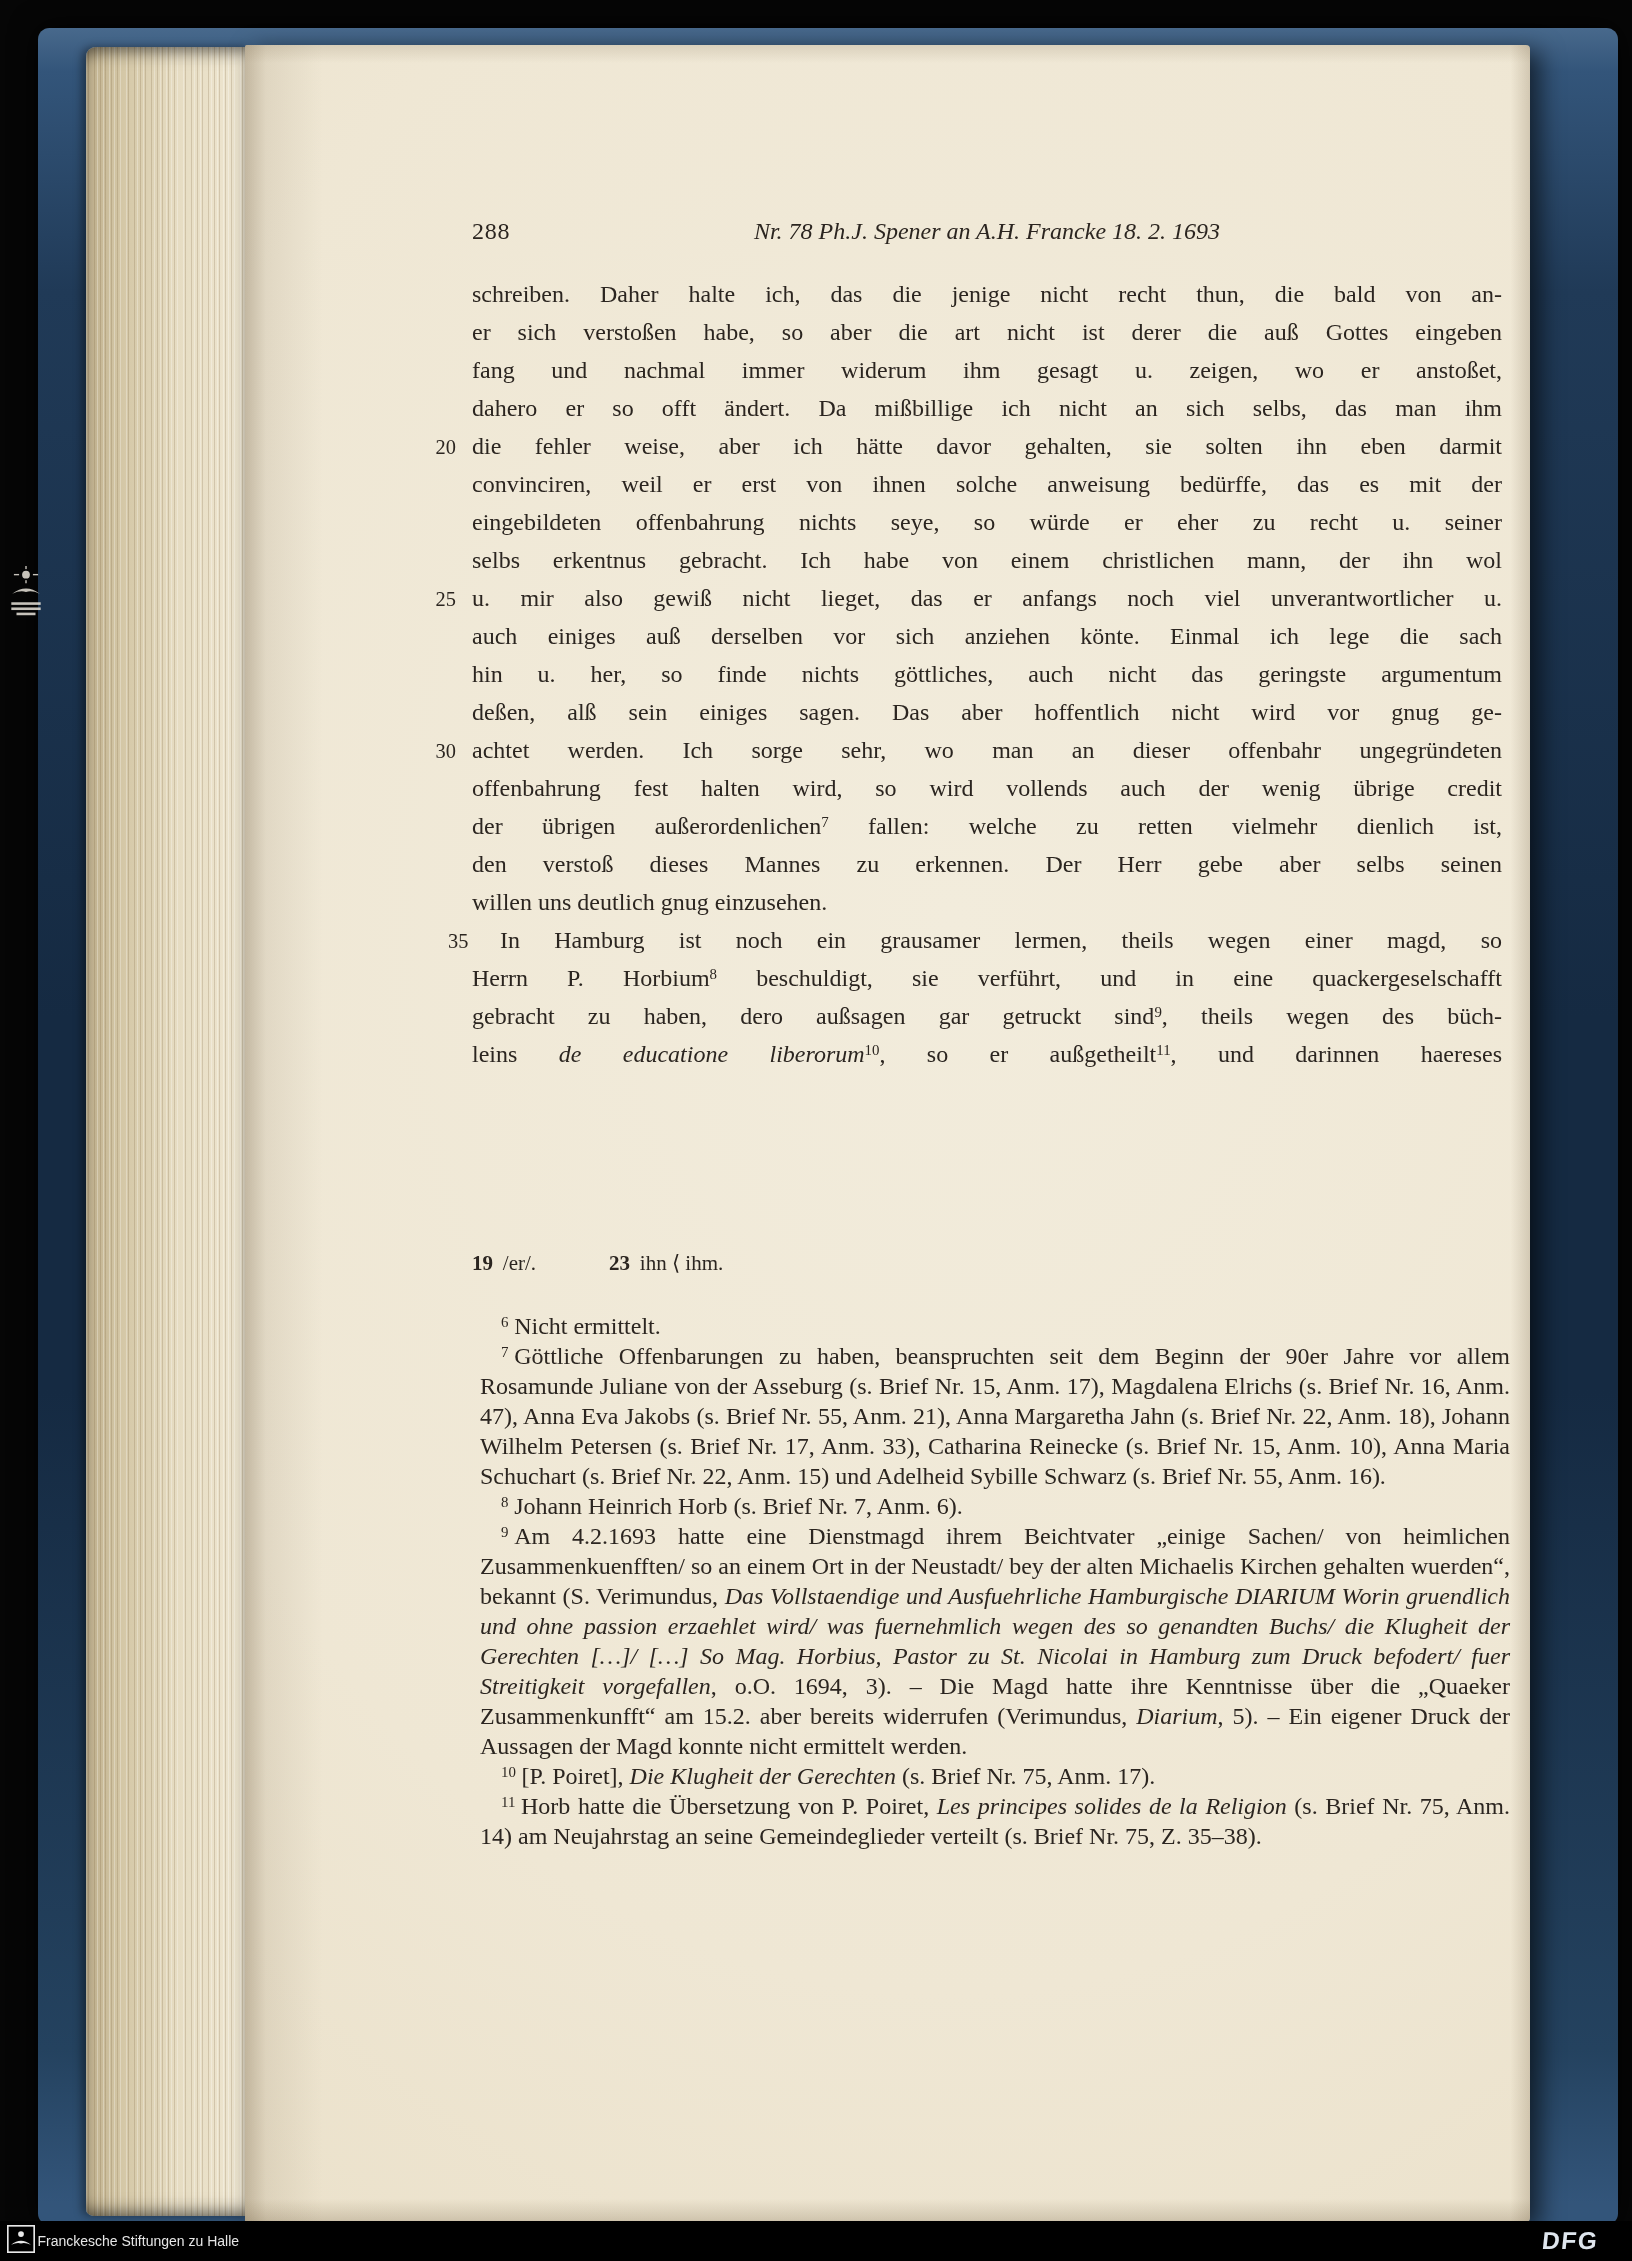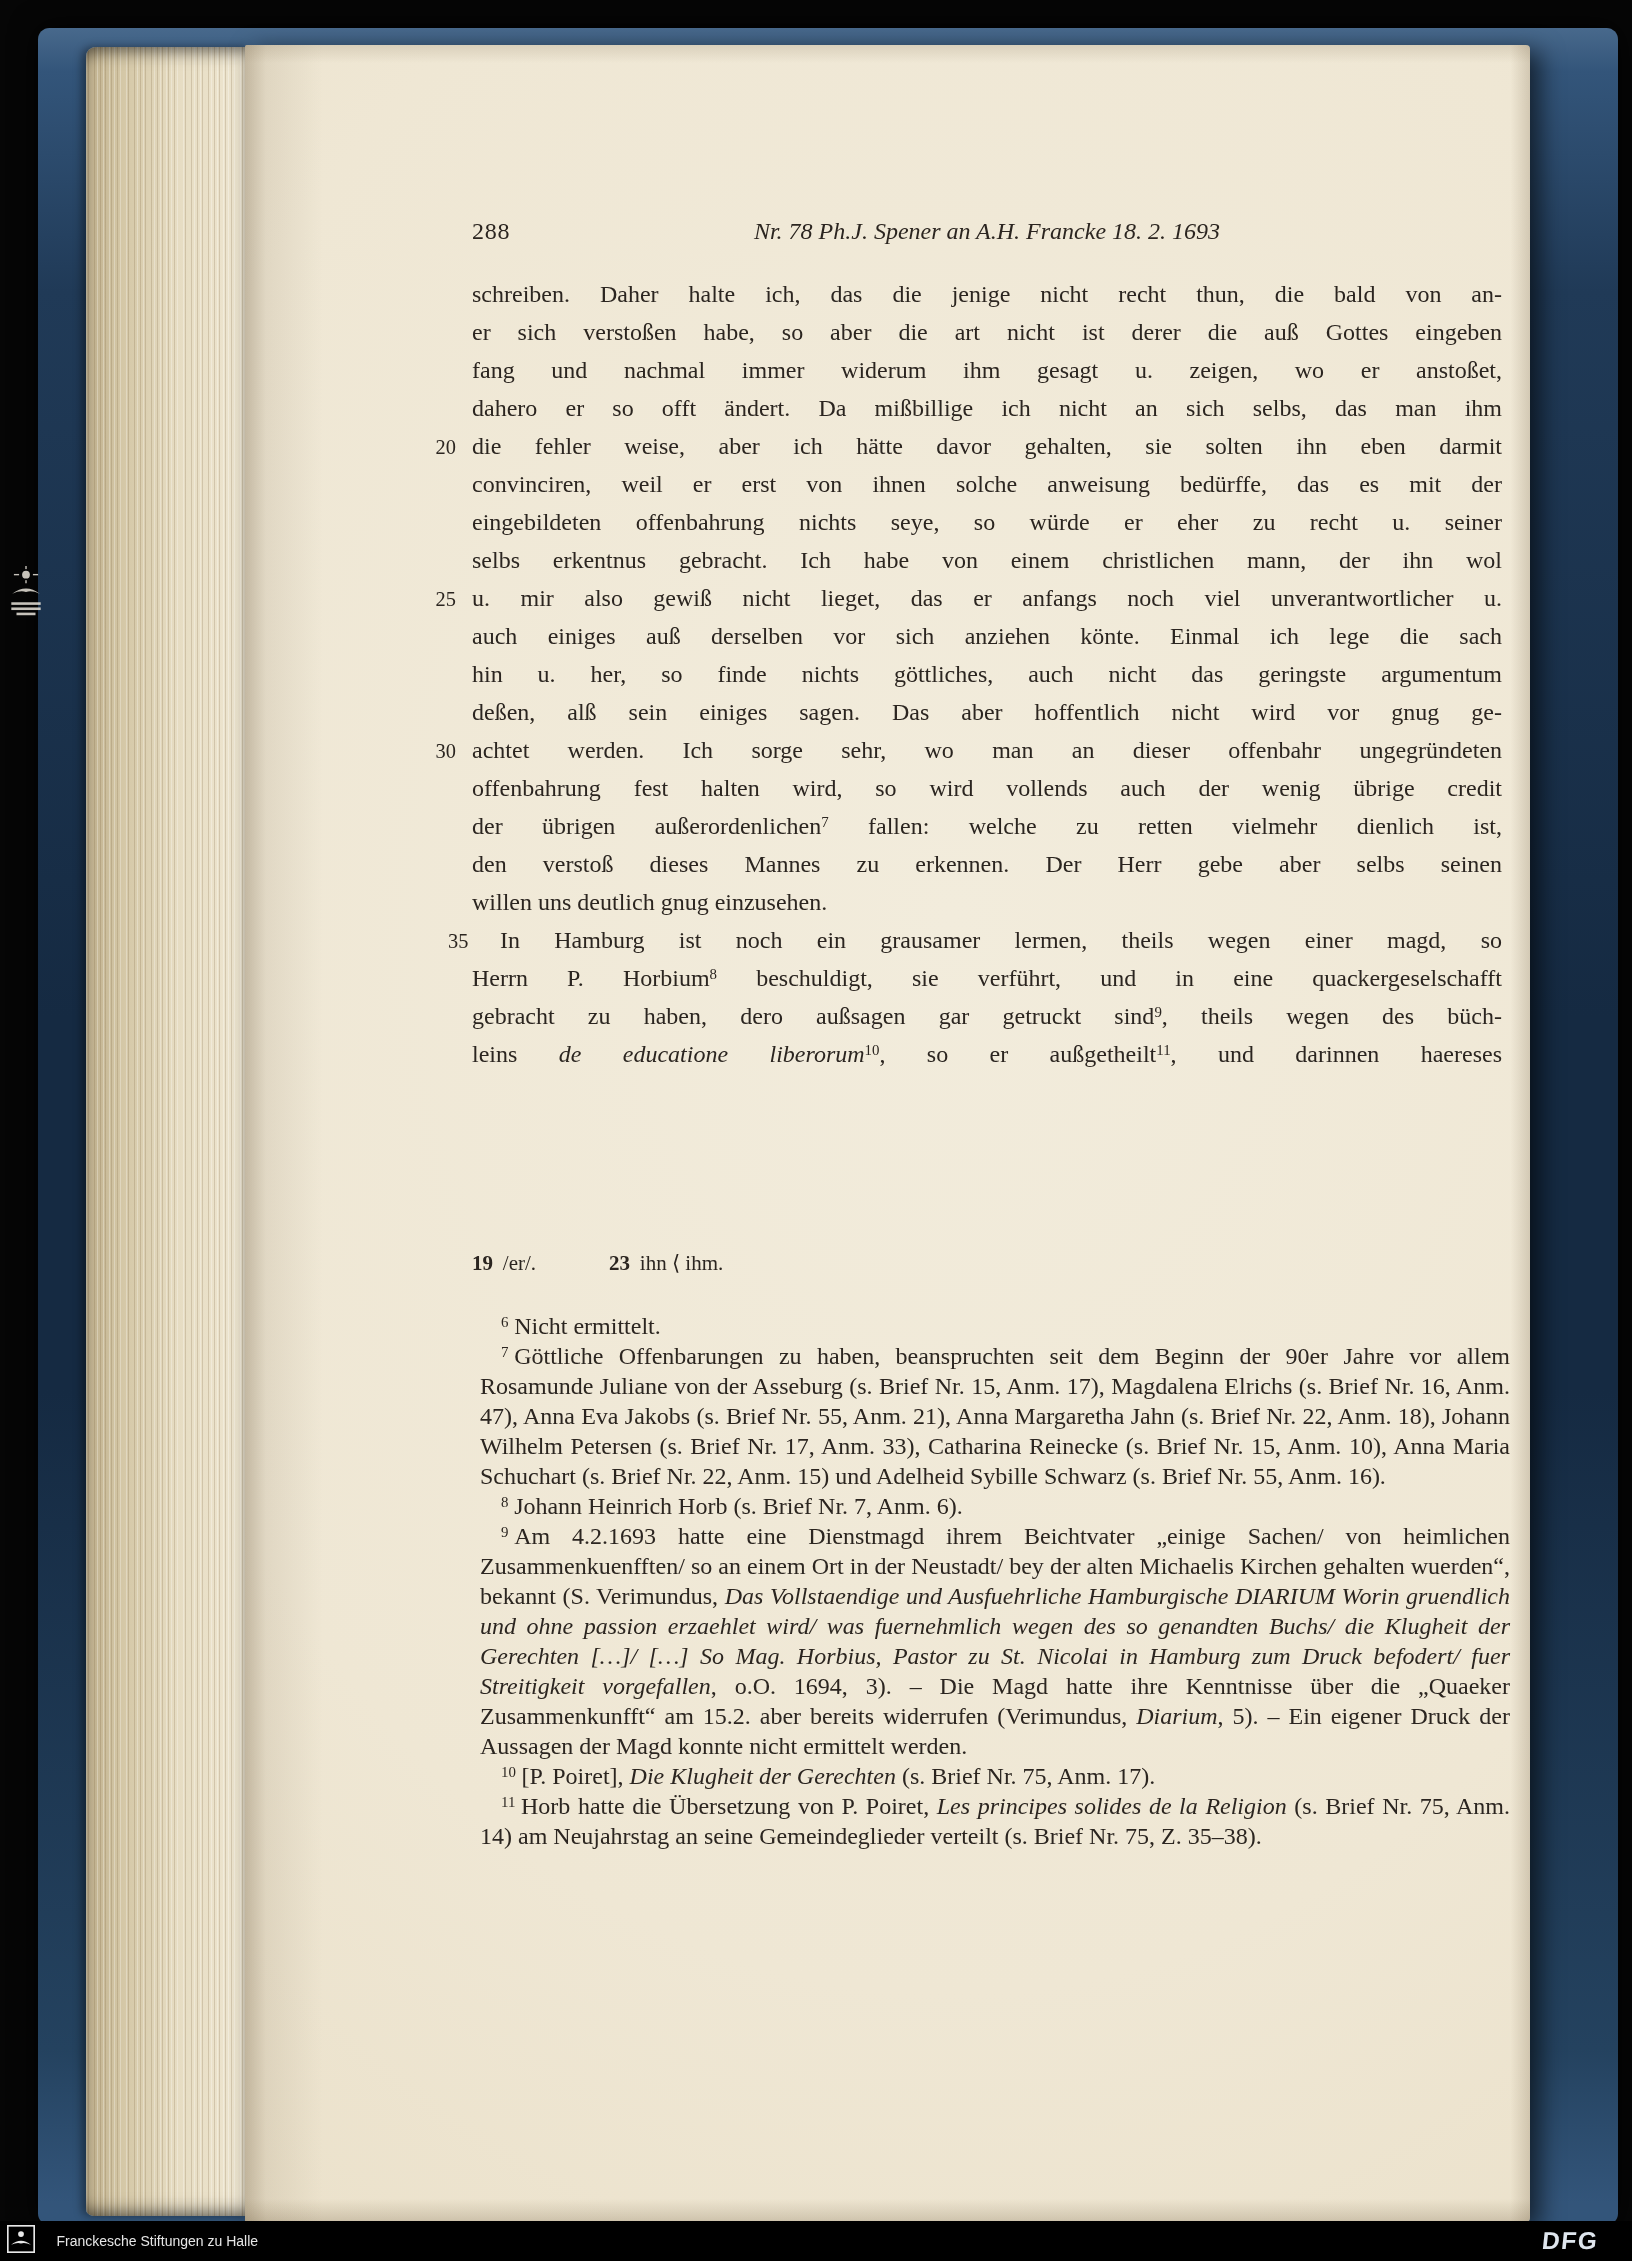--- a/index.html
+++ b/index.html
@@ -54,21 +54,21 @@
   .footnotes{position:absolute;left:227px;top:1266px;width:1030px;font-size:24px;line-height:30px;text-align:justify;margin-left:8px;}
   .footnote{margin:0;text-indent:21px;}
   .fnmark{margin-right:5.7px;}
 
   
   .footer-bar{
     position:absolute;left:0;bottom:0;width:1632px;height:40px;background:#000;
     display:flex;align-items:center;justify-content:space-between;
     padding:0 33px 0 6.5px;box-sizing:border-box;
   }
-  .footer-left{display:flex;align-items:center;gap:22px;}
+  .footer-left{display:flex;align-items:center;gap:3px;}
   .institution-name{font-family:"Liberation Sans","DejaVu Sans",sans-serif;font-size:14px;color:#e6e6e6;}
   .dfg{font-family:"Liberation Sans","DejaVu Sans",sans-serif;font-weight:bold;font-size:24.5px;letter-spacing:1.6px;color:#dfe6ee;transform:skewX(-6deg);}
   .margin-emblem{position:absolute;left:8.2px;top:566px;opacity:.85;}
 </style>
 </head>
 <body>
 
 <div class="cover"></div>
 
 <div class="page-stack"></div>

